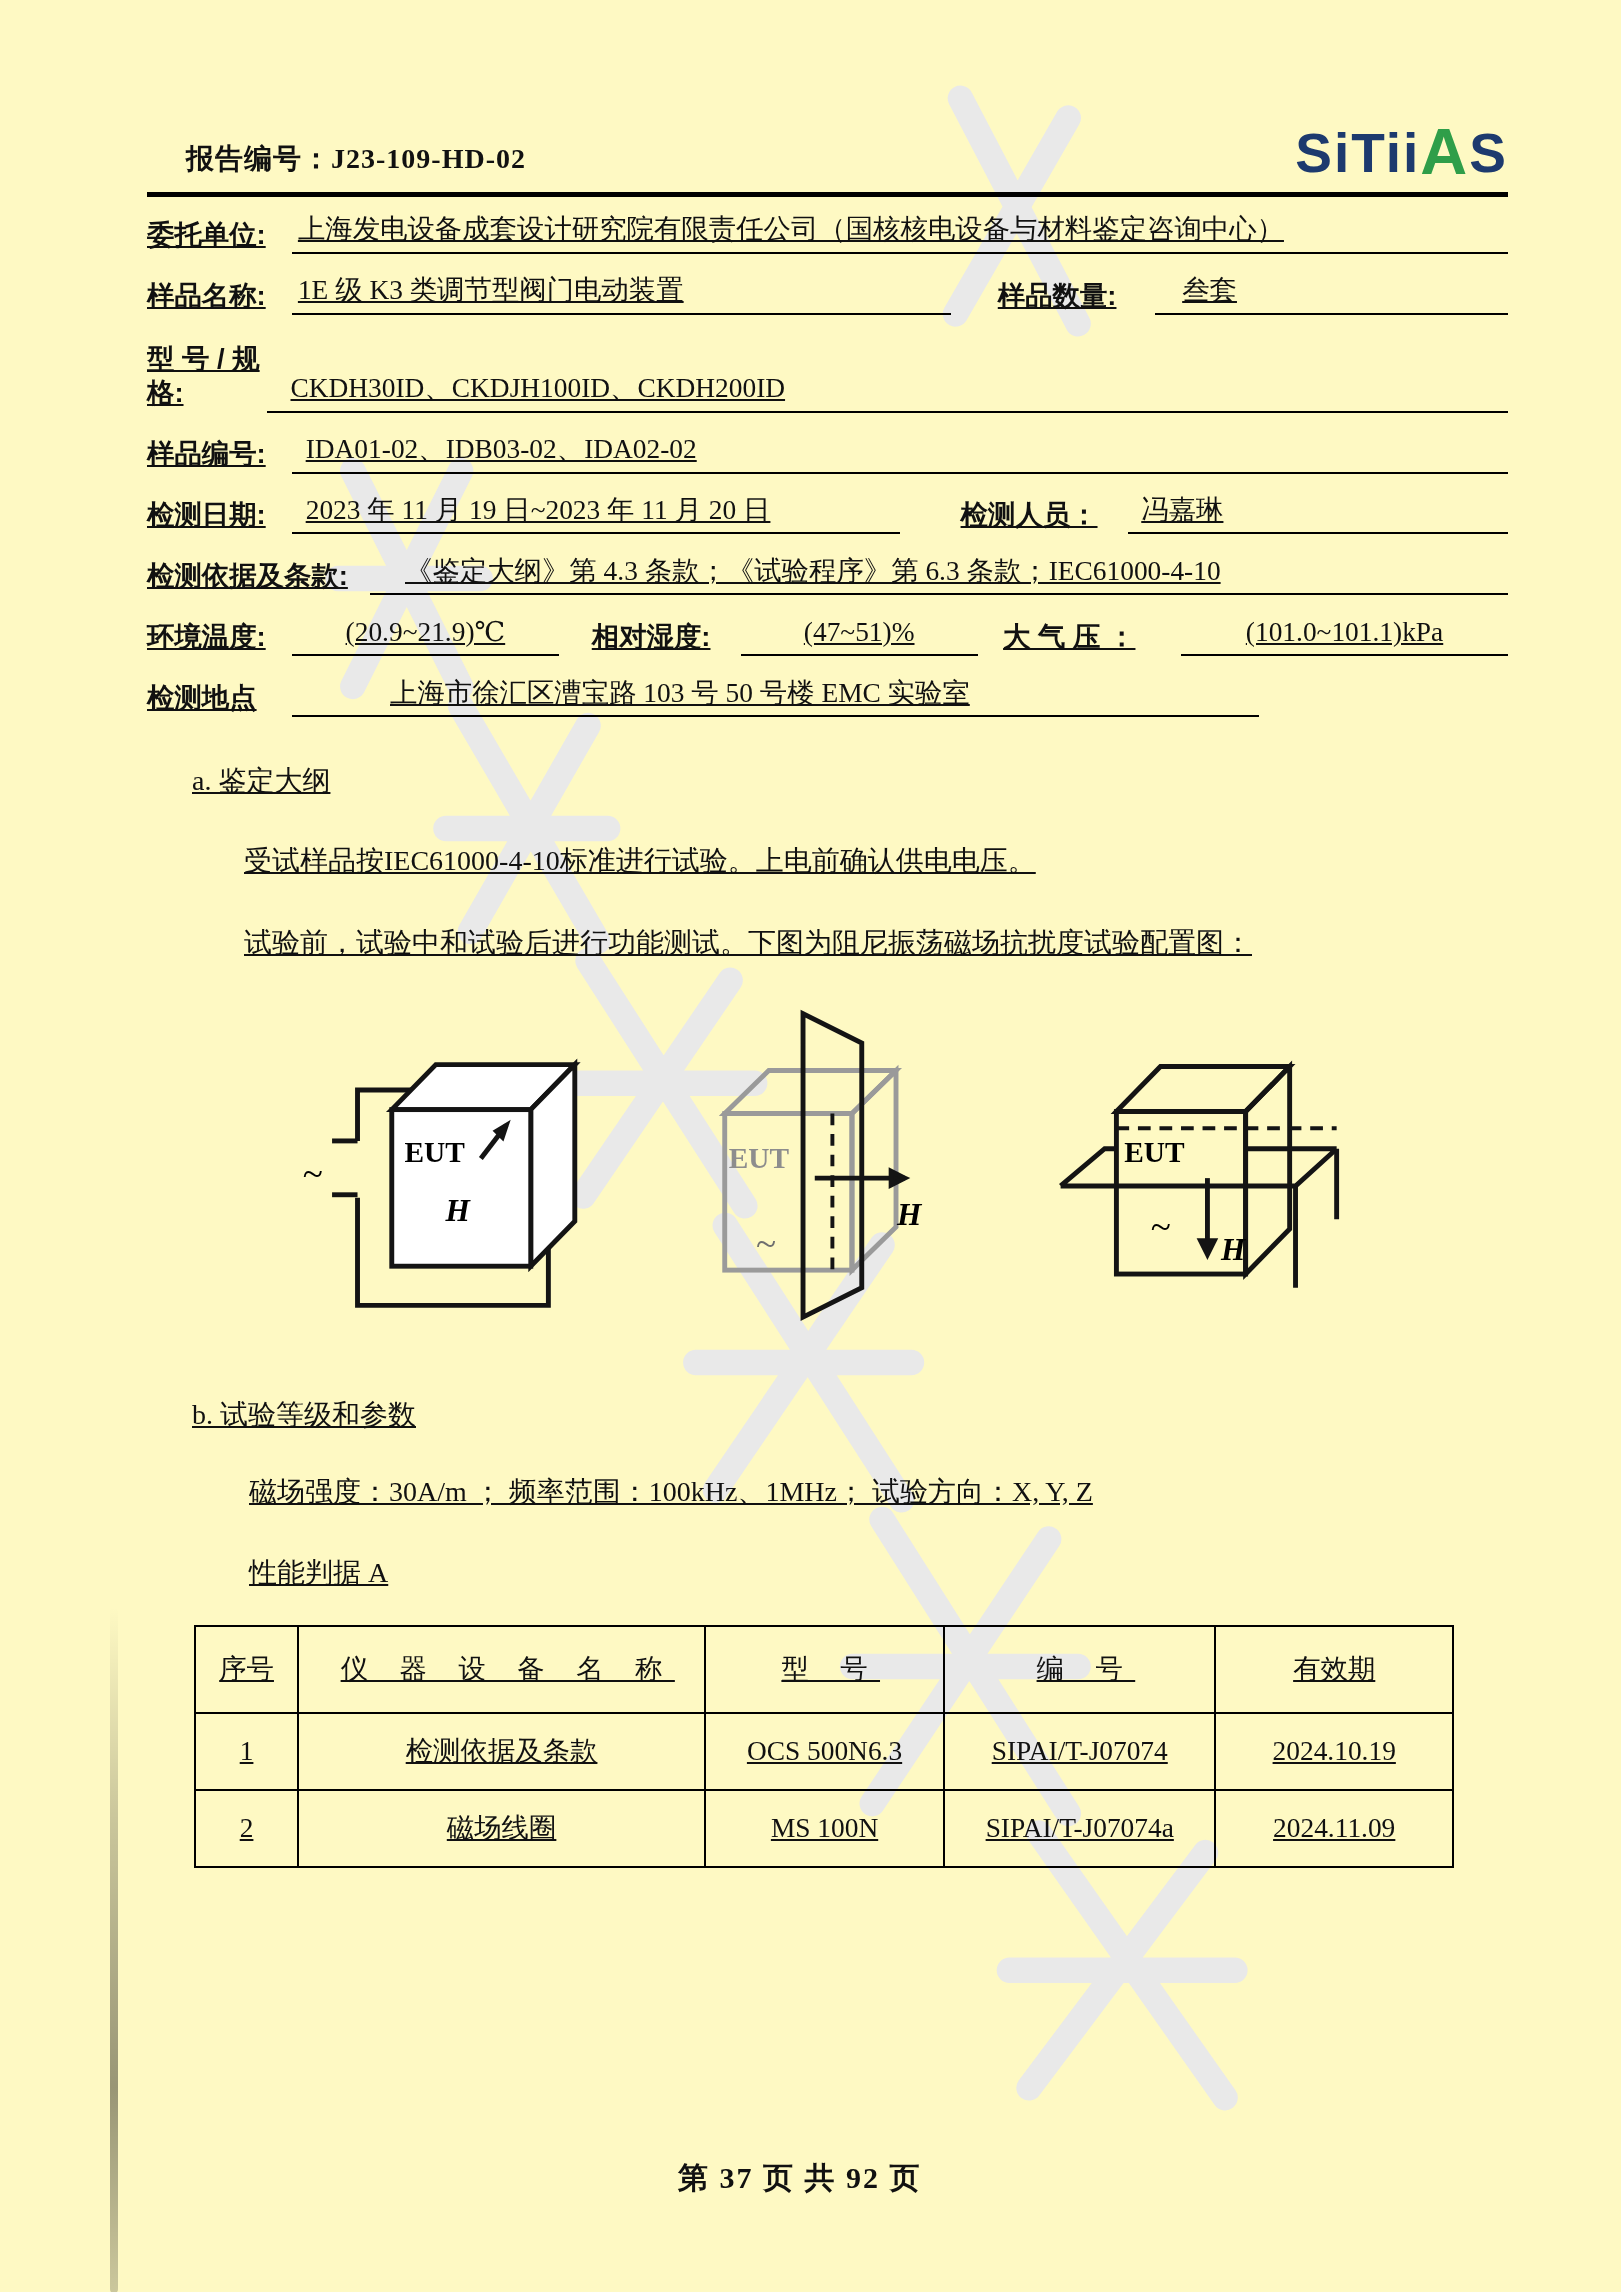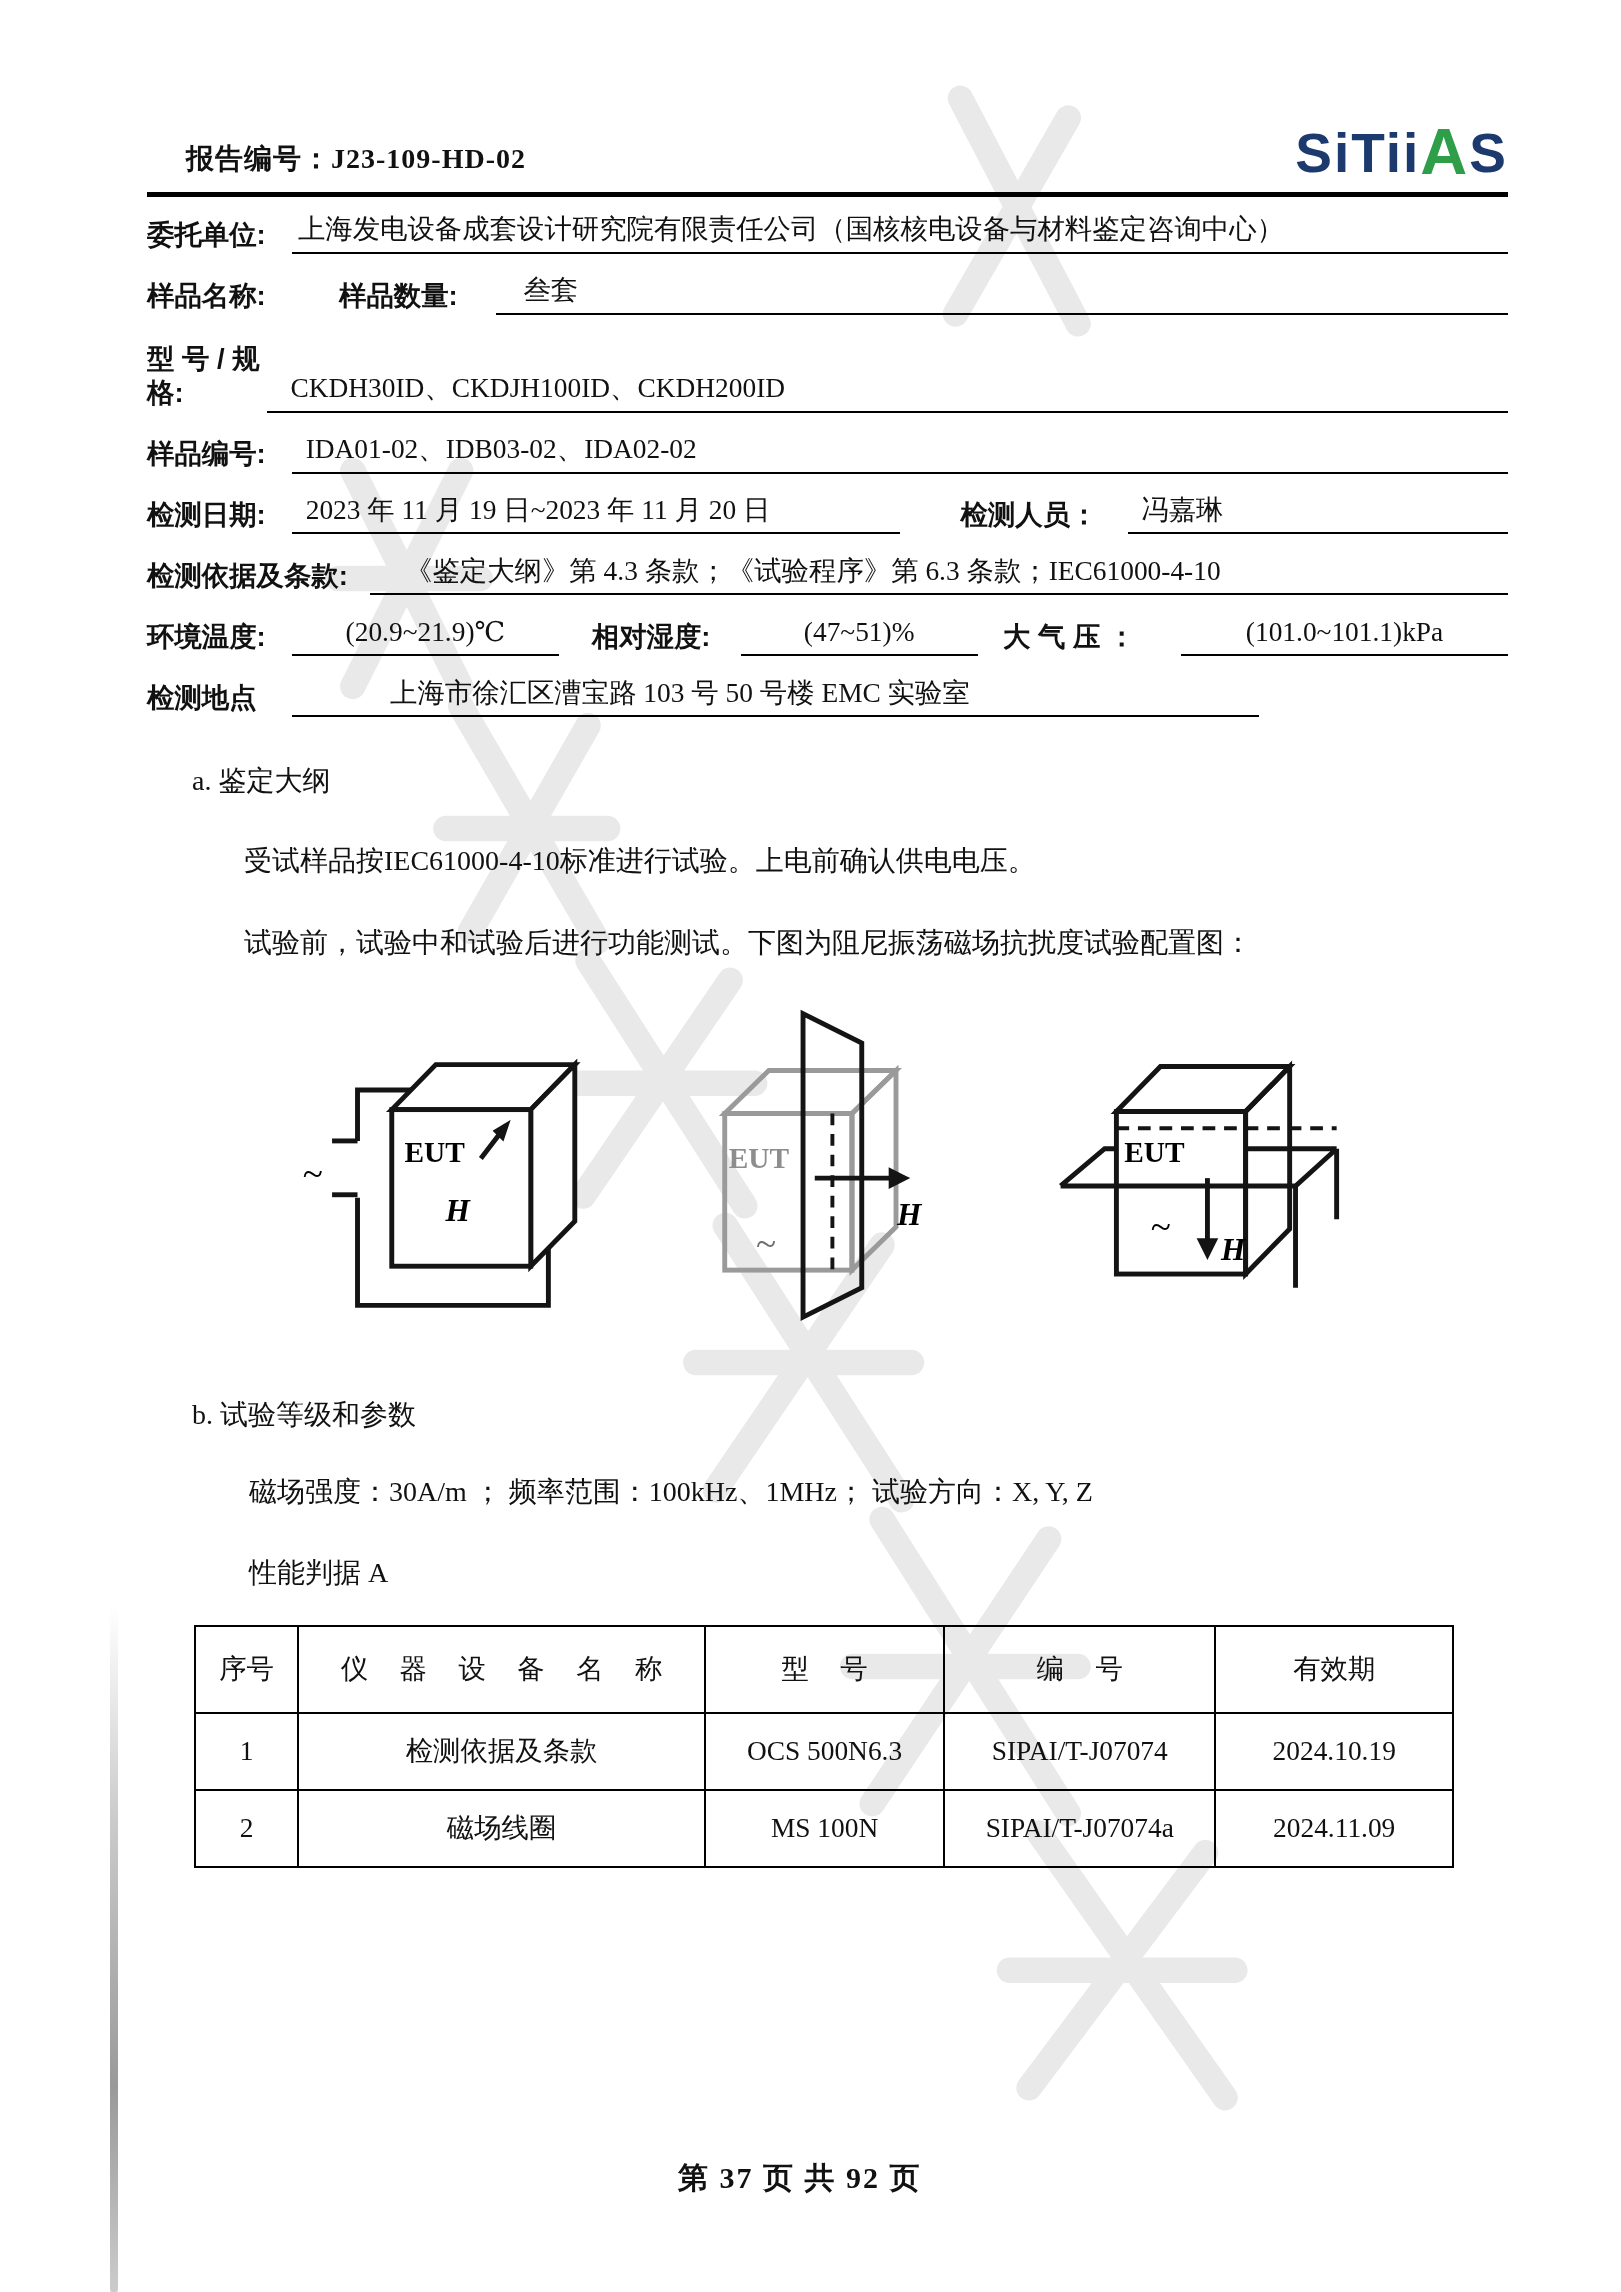--- a/index.html
+++ b/index.html
@@ -1,17 +1,17 @@
 <!DOCTYPE html>
 <html><head>
 <meta charset="utf-8">
 <style>
   html,body{margin:0;padding:0;background:#888;}
-  .page{position:relative;width:1621px;height:2293px;background:#ffffff;margin:0 auto;
-        font-family:"Liberation Serif","DejaVu Serif",serif;color:#111;overflow:hidden;}
+  .page{position:relative;width:1621px;height:2293px;background:#fef9c3;margin:0 auto;
+        font-family:"Liberation Serif","DejaVu Serif",serif;color:#111;overflow:hidden;text-decoration:underline;}
   .content{position:relative;padding:0 113px 0 147px;}
   
   .wm{position:absolute;top:0;left:0;width:1621px;height:2293px;pointer-events:none;z-index:1;}
   .layer{position:relative;z-index:2;}
   
   .hdr{position:relative;height:192px;}
   .report-no{position:absolute;left:39px;bottom:13.7px;font-family:"Liberation Sans","DejaVu Sans",sans-serif;
              font-weight:bold;font-size:28px;letter-spacing:1px;}
   .report-no .num{font-family:"Liberation Serif",serif;font-weight:bold;}
   .logo{position:absolute;right:0;bottom:7.8px;font-family:"Liberation Sans","DejaVu Sans",sans-serif;
@@ -86,20 +86,21 @@
 
     <div class="itab">
 
       <div class="irow">
         <span class="lbl w145">委托单位:</span>
         <span class="val grow">上海发电设备成套设计研究院有限责任公司（国核核电设备与材料鉴定咨询中心）</span>
       </div>
 
       <div class="irow">
         <span class="lbl w145">样品名称:</span>
+        <span class="val" style="width:647px;">1E 级 K3 类调节型阀门电动装置</span>
         <span class="lbl" style="width:157px;margin-left:47px;">样品数量:</span>
         <span class="val grow" style="padding-left:27.4px;">叁套</span>
       </div>
 
       <div class="irow" style="min-height:94px;">
         <span class="lbl w120">型 号 / 规格:</span>
         <span class="val grow" style="padding-left:23.5px;">CKDH30ID、CKDJH100ID、CKDH200ID</span>
       </div>
 
       <div class="irow">

